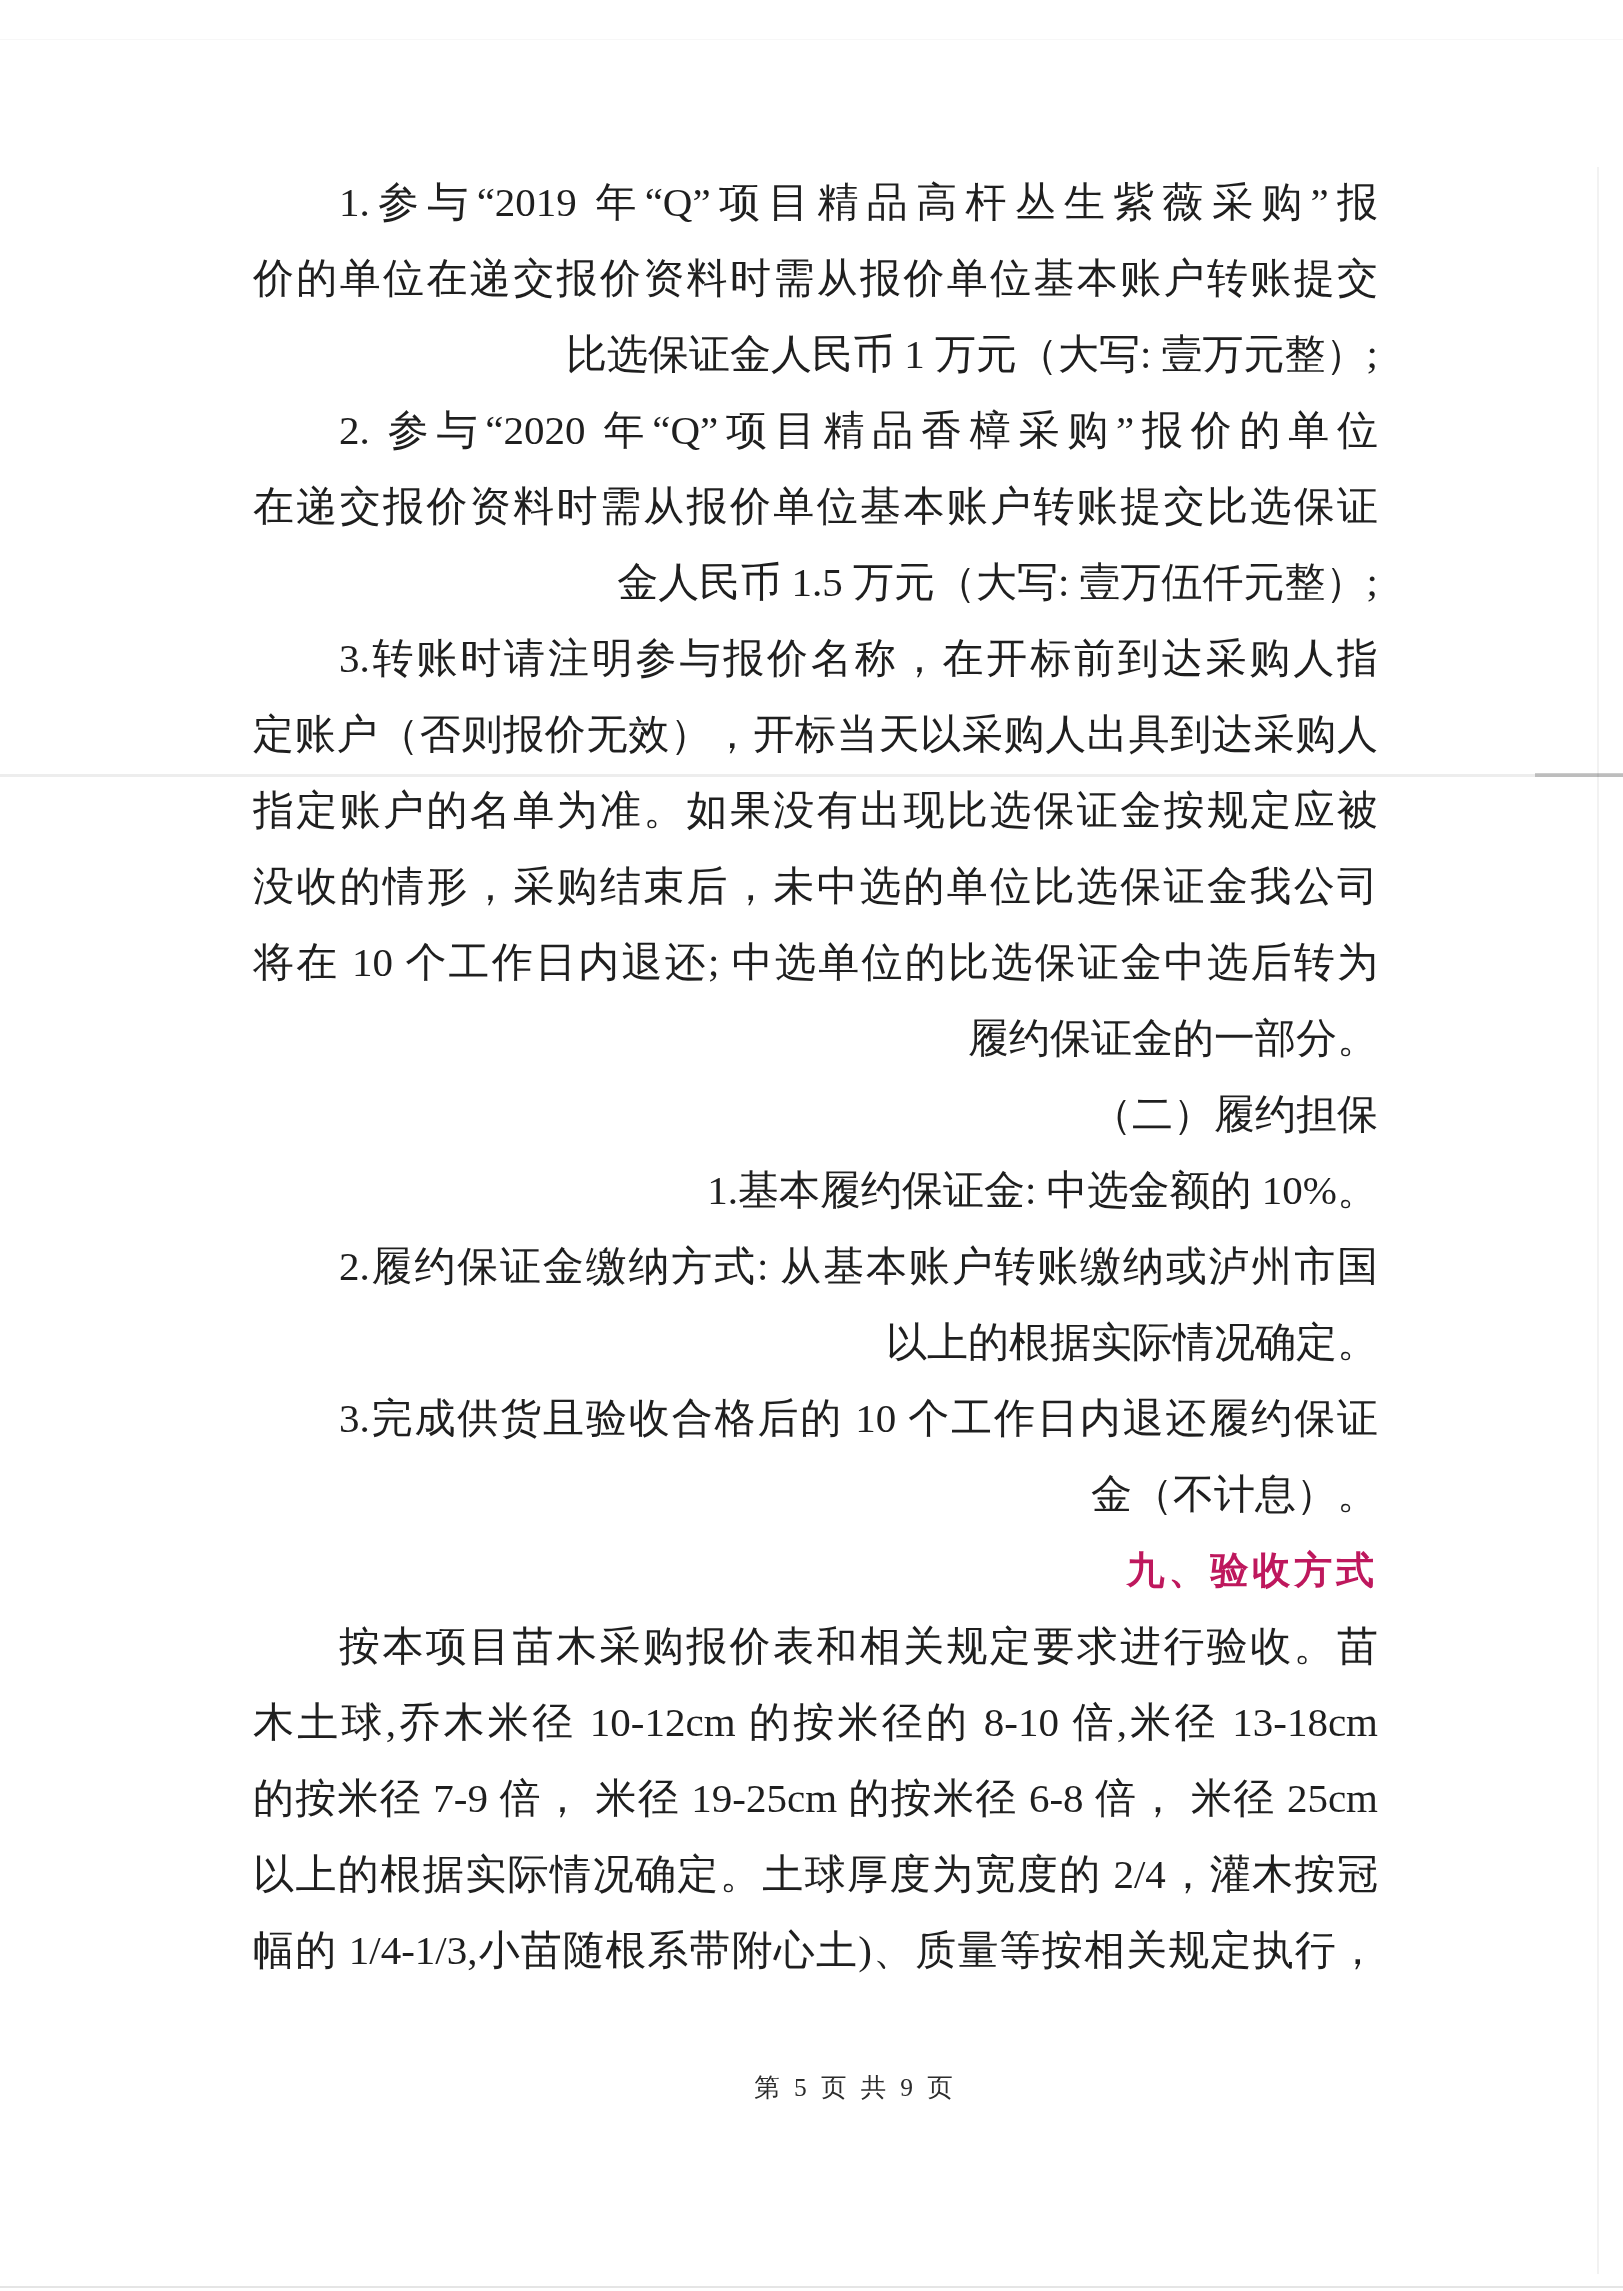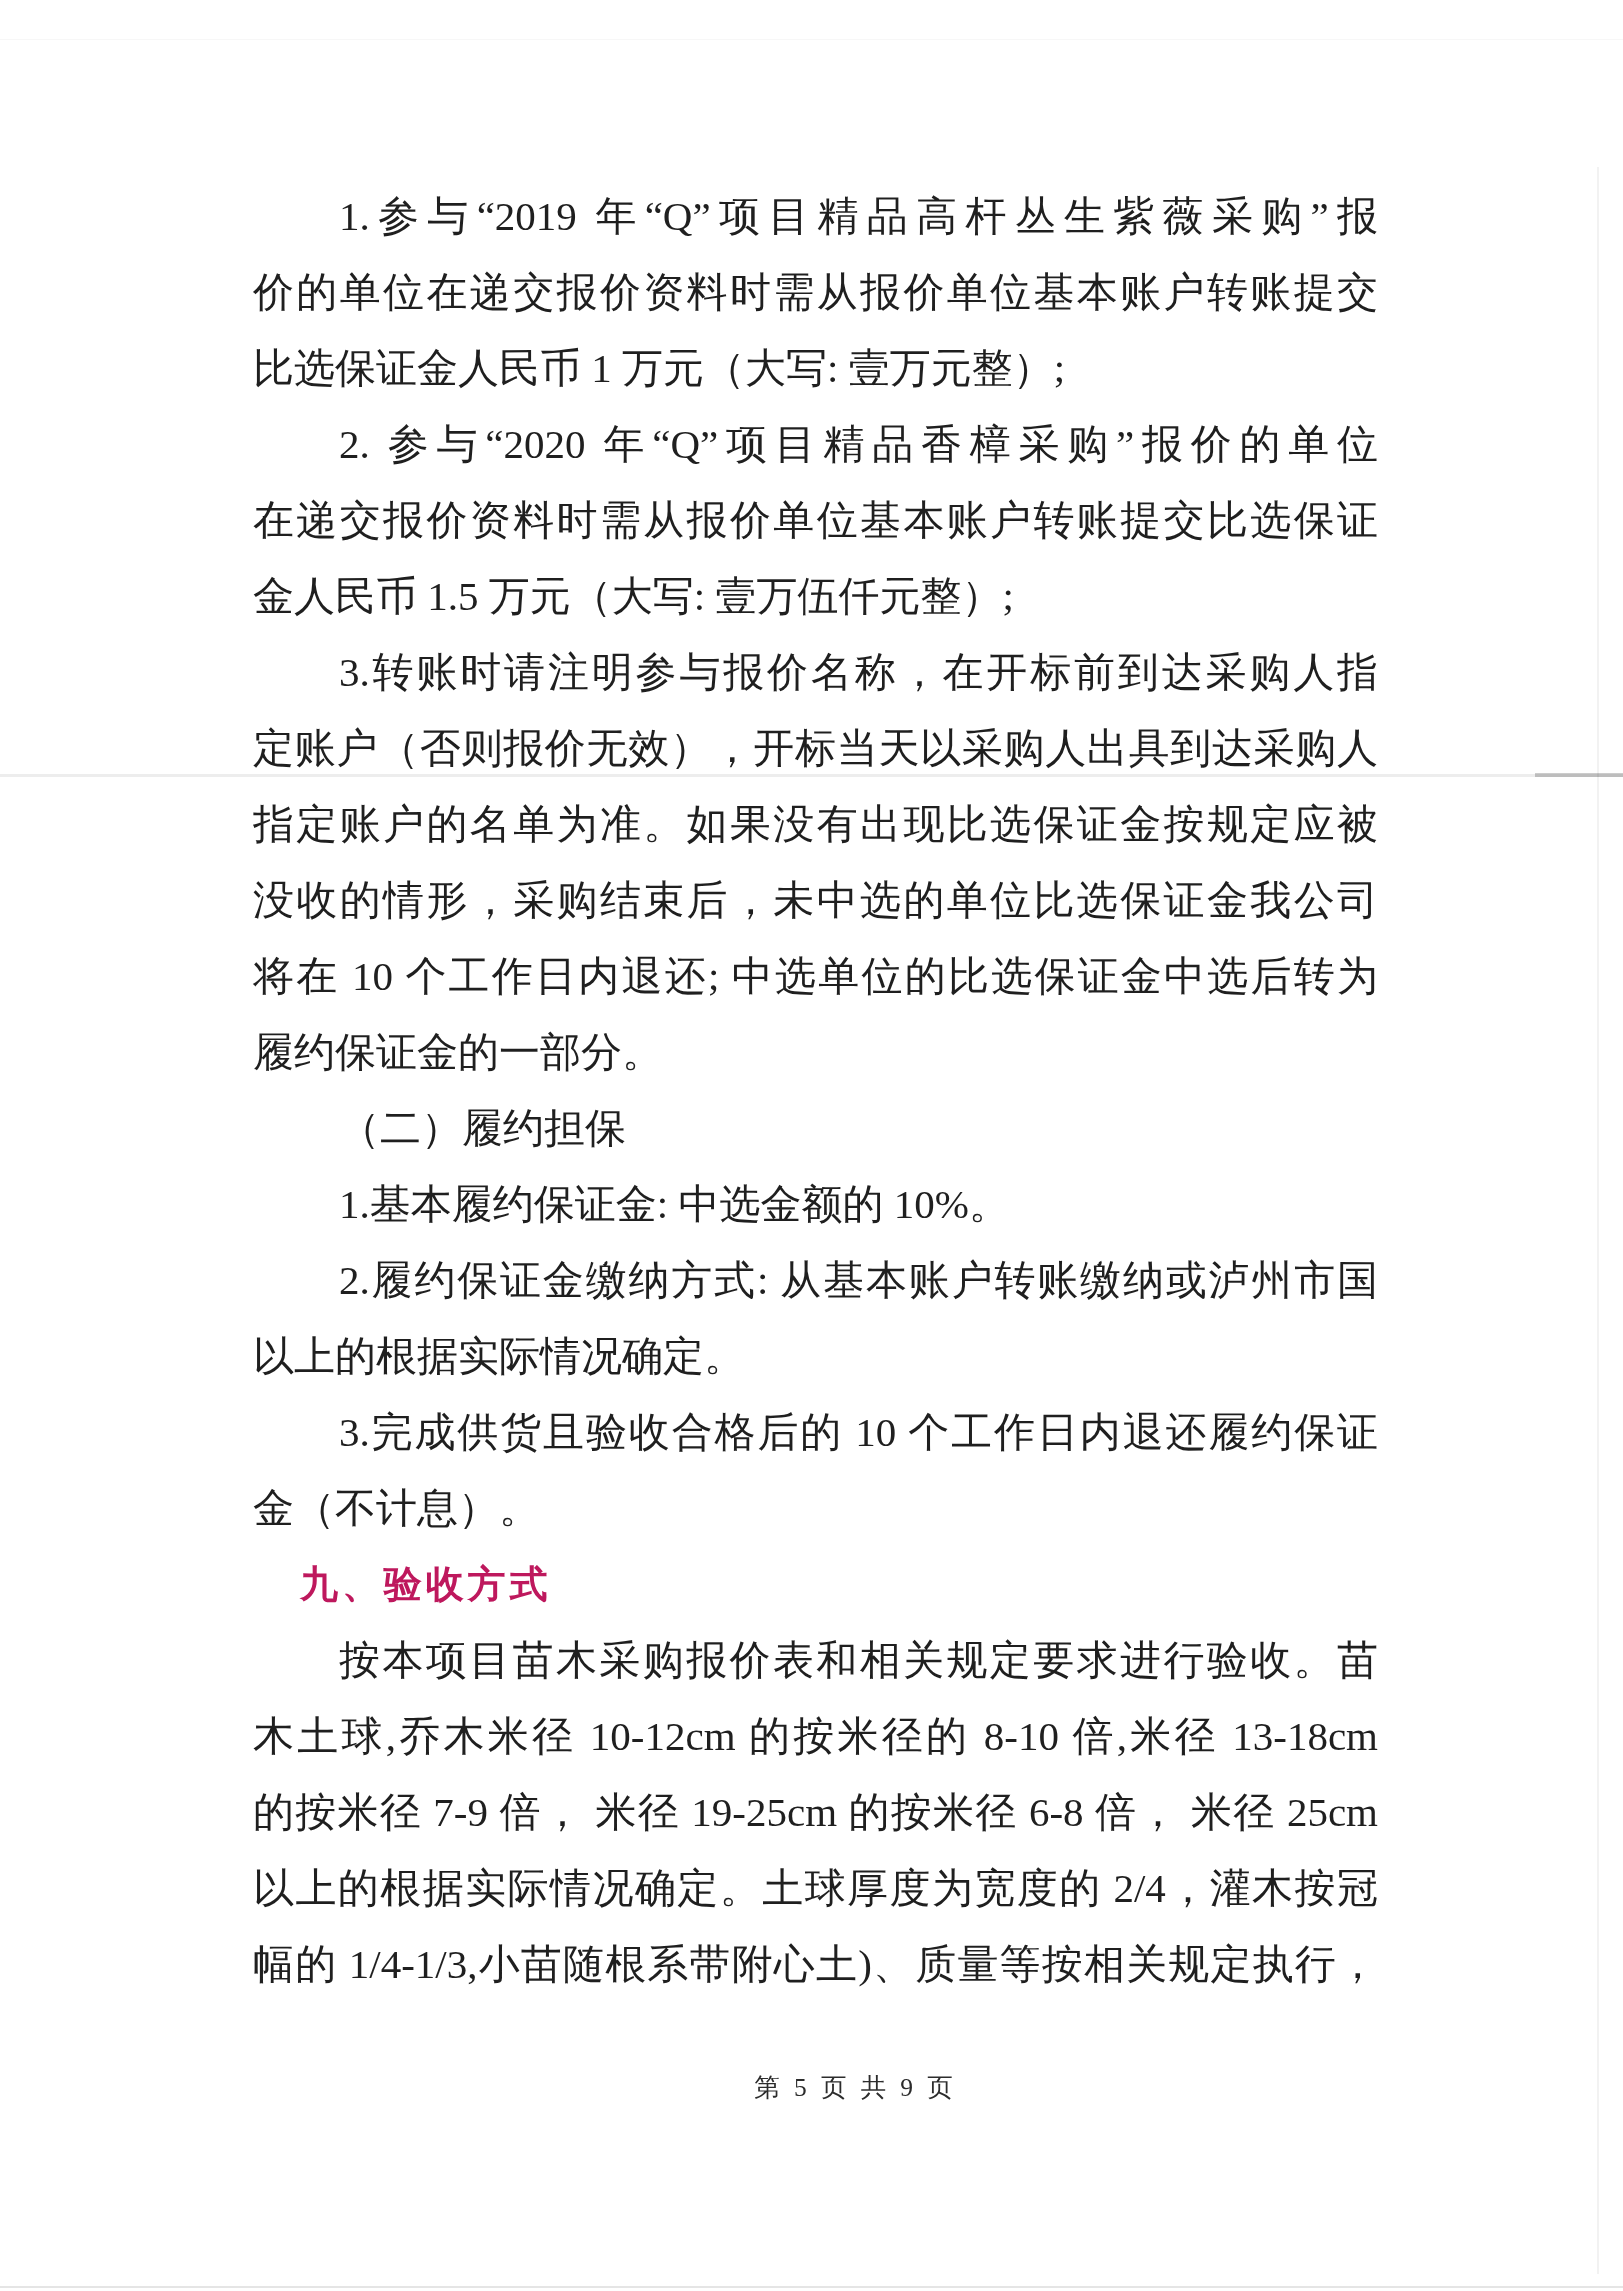--- a/index.html
+++ b/index.html
@@ -9,28 +9,28 @@
     height: 2292px;
     margin: 0 auto;
     background: #ffffff;
     overflow: hidden;
     font-family: "Liberation Serif", "DejaVu Serif", serif;
     color: #1f1f1f;
   }
   .content {
     position: absolute;
     left: 253px;
-    top: 178px;
+    top: 164px;
     width: 1125px;
   }
   .ln {
     font-size: 41px;
     line-height: 76px;
     min-height: 76px;
-    text-align: left;
+    text-align: right;
   }
   .j {
     text-align: justify;
     text-align-last: justify;
     text-justify: inter-character;
   }
   .ind { text-indent: 86px; }
   .heading {
     font-family: "Liberation Sans", "DejaVu Sans", sans-serif;
     font-weight: bold;

